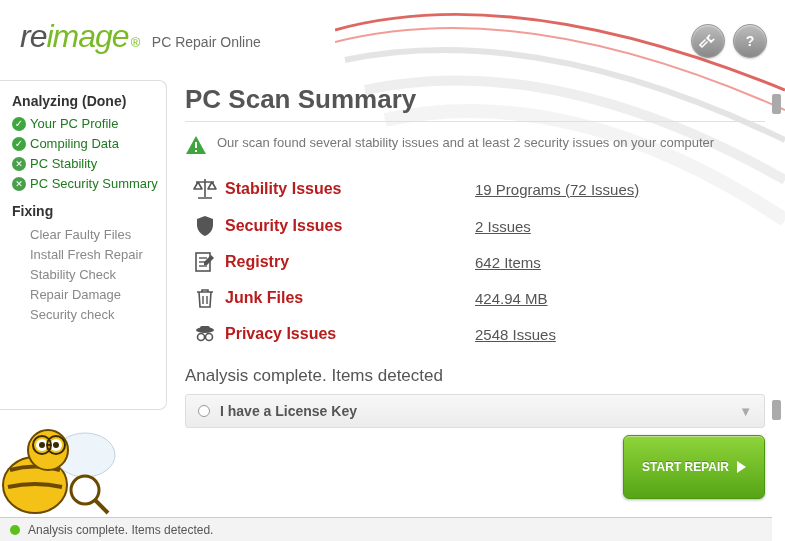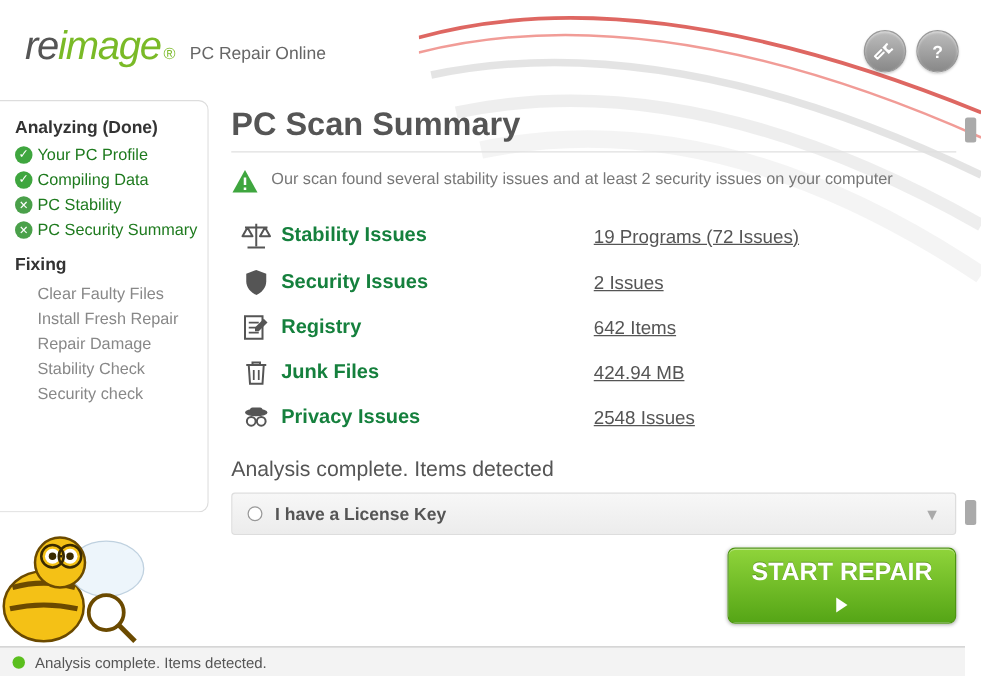--- a/index.html
+++ b/index.html
@@ -94,21 +94,21 @@
   border-bottom: 1px solid #e0e0e0;
   padding-bottom: 6px; margin-bottom: 12px;
 }
 .alert-row { display: flex; gap: 10px; align-items: flex-start; color: #777; font-size: 13px; line-height: 18px; margin-bottom: 14px; }
 .alert-row svg { flex-shrink: 0; }
 .issue-row {
   display: flex; align-items: center;
   padding: 6px 0;
 }
 .issue-row .ico { width: 40px; display: flex; justify-content: center; }
-.issue-row .label { font-weight: bold; font-size: 16px; color: #15803d; width: 250px; }
+.issue-row .label { font-weight: bold; font-size: 16px; color: #b91c1c; width: 250px; }
 .issue-row .val { color: #555; font-size: 15px; text-decoration: underline; cursor: pointer; }
 .analysis-title { font-weight: normal; font-size: 17px; color: #555; margin: 14px 0 8px 0; }
 .license-bar {
   background: linear-gradient(#f7f7f7, #ececec);
   border: 1px solid #ddd;
   border-radius: 3px;
   padding: 8px 12px;
   display: flex; align-items: center; gap: 10px;
   cursor: pointer;
 }
@@ -116,27 +116,26 @@
   width: 12px; height: 12px; border: 1px solid #999; border-radius: 50%; background: #fff;
 }
 .license-bar .txt { font-weight: bold; color: #555; font-size: 14px; flex: 1; }
 .license-bar .chev { color: #aaa; }
 .start-btn {
   position: absolute;
   right: 20px; bottom: 16px;
   background: linear-gradient(#8fd43a, #55a516);
   border: 1px solid #4d9412;
   border-radius: 6px;
-  color: #fff; font-weight: bold; font-size: 20px;
-  padding: 8px 18px;
+  color: #fff; font-weight: bold; font-size: 12px;
+  padding: 24px 18px;
   display: flex; align-items: center; gap: 8px;
   cursor: pointer;
   text-shadow: 0 -1px 0 rgba(0,0,0,0.25);
   box-shadow: inset 0 1px 0 rgba(255,255,255,0.4), 0 1px 3px rgba(0,0,0,0.3);
-  flex-direction: column;
 }
 .start-btn .tri { width: 0; height: 0; border-left: 9px solid #fff; border-top: 6px solid transparent; border-bottom: 6px solid transparent; }
 .scroll-thumb {
   position: absolute; right: 4px; top: 90px;
   width: 9px; height: 330px;
 }
 .scroll-thumb .bar { position: absolute; right: 0; width: 9px; height: 20px; background: #aaa; border-radius: 2px; }
 .statusbar {
   position: absolute; left: 0; right: 13px; bottom: 0;
   height: 24px;
@@ -196,22 +195,22 @@
         <span class="cross"></span>
         <span>PC Stability</span>
       </div>
     <div class="side-item">
         <span class="cross"></span>
         <span>PC Security Summary</span>
       </div>
     <div class="section-title" style="margin-top:10px">Fixing</div>
     <div class="side-plain">Clear Faulty Files</div>
     <div class="side-plain">Install Fresh Repair</div>
+    <div class="side-plain">Stability Check</div>
     <div class="side-plain">Repair Damage</div>
-    <div class="side-plain">Stability Check</div>
     <div class="side-plain">Security check</div>
   </div>
 
   <svg class="mascot" viewBox="0 0 140 130">
     <ellipse cx="45" cy="90" rx="32" ry="28" fill="#f4c116"></ellipse>
     <ellipse cx="45" cy="90" rx="32" ry="28" fill="none" stroke="#6b4a00" stroke-width="2"></ellipse>
     <path d="M20 75 Q45 68 70 75" stroke="#6b4a00" stroke-width="4" fill="none"></path>
     <path d="M18 92 Q45 86 72 92" stroke="#6b4a00" stroke-width="4" fill="none"></path>
     <ellipse cx="95" cy="60" rx="30" ry="22" fill="#e9f3fb" stroke="#b0c6d8" stroke-width="1" opacity="0.8"></ellipse>
     <circle cx="58" cy="55" r="20" fill="#f4c116" stroke="#6b4a00" stroke-width="2"></circle>

